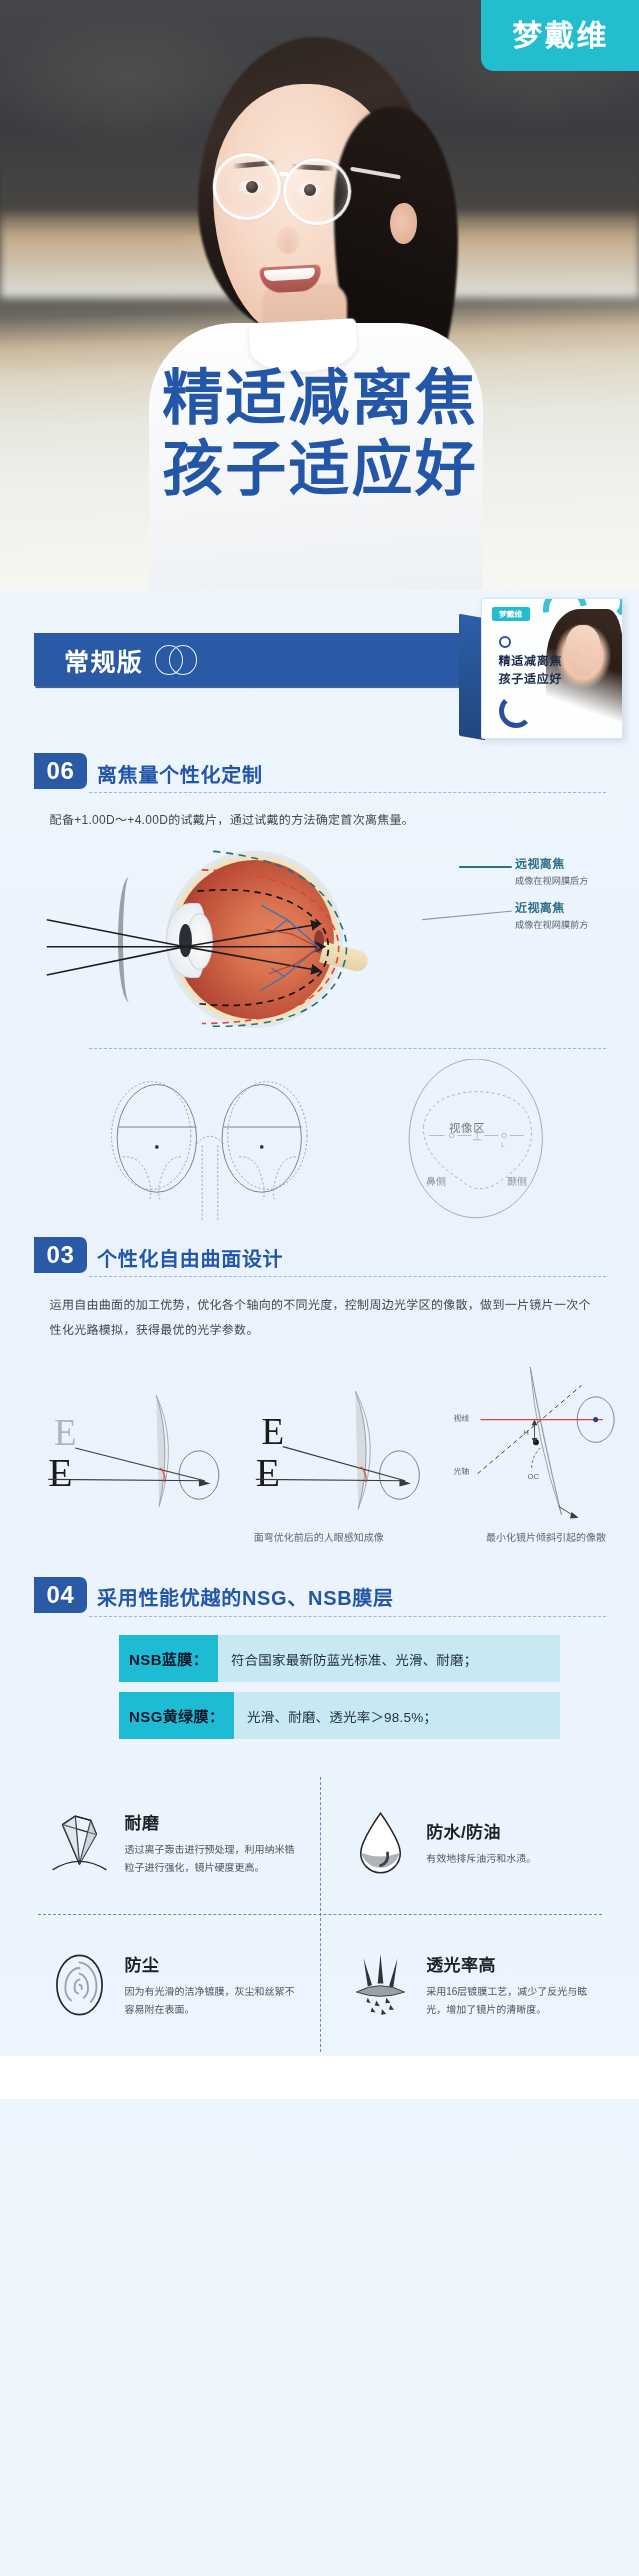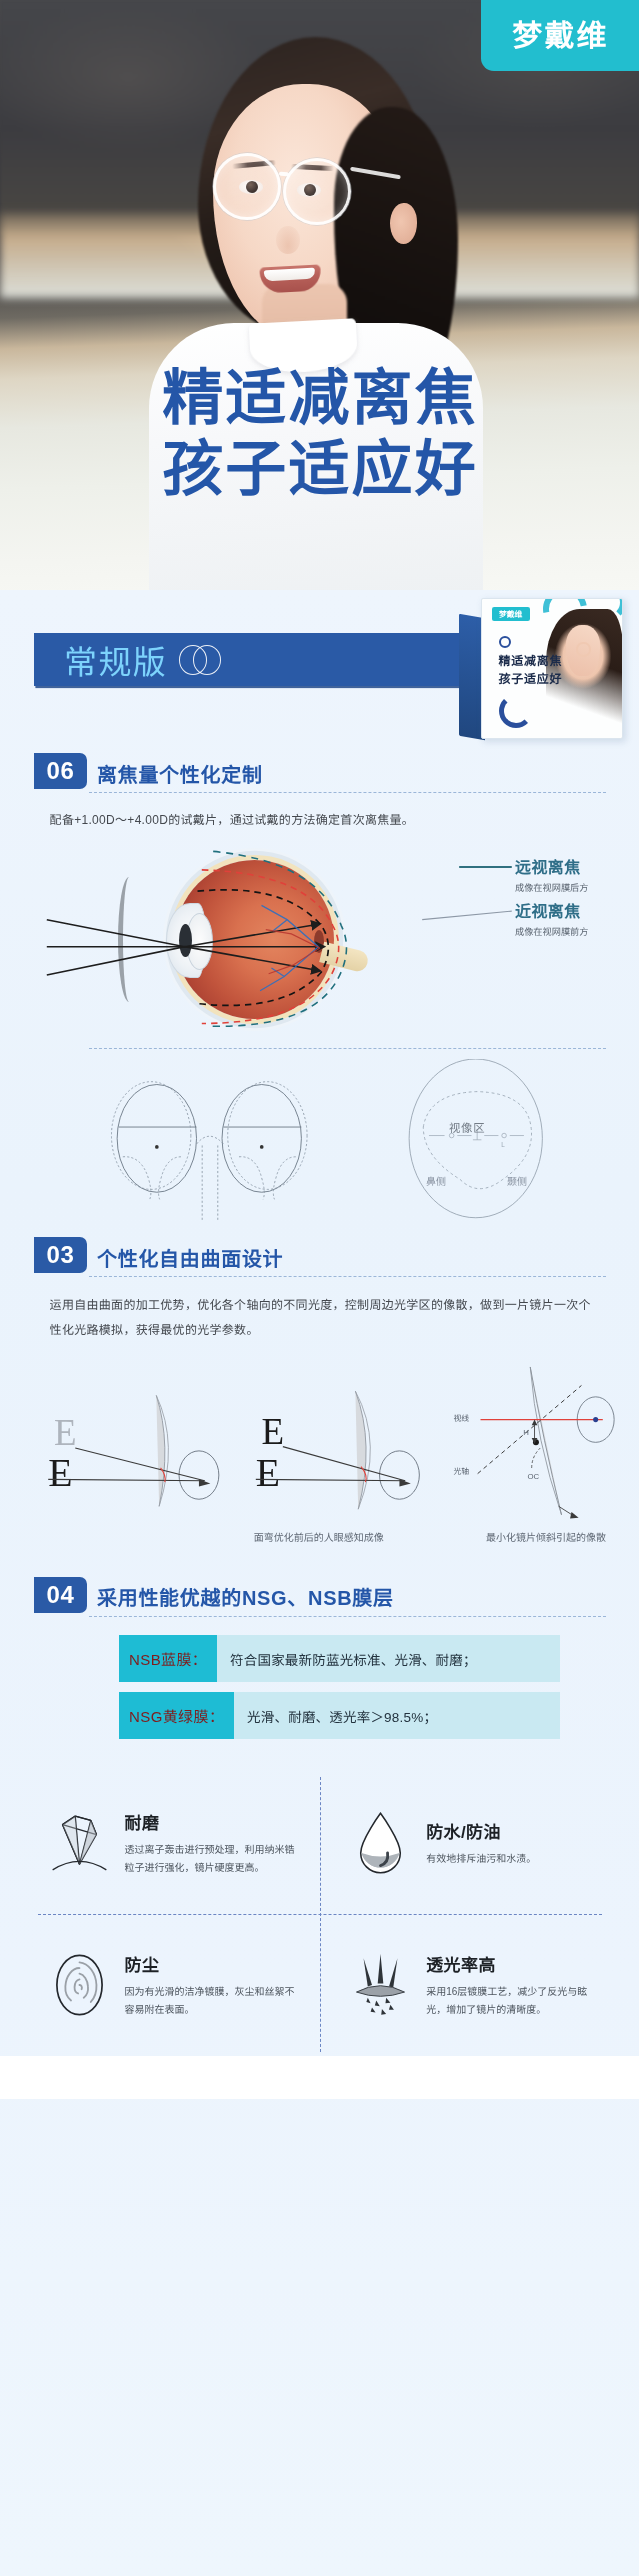--- a/index.html
+++ b/index.html
@@ -128,21 +128,21 @@
   .banner {
     position:absolute; left:34px; top:43px; width:434px; height:53px;
     background:#2a5aa6;
     display:flex; align-items:center; padding-left:30px; gap:11.4px;
     box-shadow:1.4px 2.1px 0 0 rgba(33,73,137,0.85);
   }
   .banner::after{
     content:""; position:absolute; right:-7.1px; top:4.3px; width:7.1px; height:53px;
     background:#21508f;
   }
-  .banner-title { color:#7dd3fc; font-size:33px; font-weight:normal; letter-spacing:1.4px; }
+  .banner-title { color:#ffffff; font-size:25px; font-weight:bold; letter-spacing:1.4px; }
   .banner-rings { position:relative; width:44px; height:30px; }
   .banner-rings span {
     position:absolute; top:0; width:28.4px; height:30px;
     border:1.4px solid rgba(255,255,255,0.9); border-radius:50%;
   }
   .banner-rings span.a { left:0; }
   .banner-rings span.b { left:14.2px; }
 
   
   .prodbox { position:absolute; right:5.7px; top:5.7px; width:175px; height:152px; }
@@ -223,42 +223,42 @@
   }
   .eyefig .pupil-dk { position:absolute; left:145px; top:84px; width:12.8px; height:33px; background:#2a2f35; border-radius:50%; }
   .eyefig .macula { position:absolute; left:280px; top:90px; width:10px; height:23px; background:#8d3b2c; border-radius:50%; }
   .eyefig .nerve {
     position:absolute; left:287px; top:107px; width:47px; height:21.3px;
     background:linear-gradient(180deg,#f3e5c2,#e4d2a6); border-radius:0 10px 10px 0;
     transform:rotate(14deg);
   }
   .eyefig svg { position:absolute; left:0; top:0; }
   .eyefig .lbl { position:absolute; }
-  .eyefig .lbl .t1 { color:#2f6e88; font-size:16px; font-weight:bold; letter-spacing:0.4px; }
+  .eyefig .lbl .t1 { color:#2f6e88; font-size:12px; font-weight:bold; letter-spacing:0.4px; }
   .eyefig .lbl .t2 { color:#5a6470; font-size:9.2px; margin-top:1.4px; }
 
   
   .lensfig { position:relative; height:163px; margin-top:10px; }
   .lensfig svg { position:absolute; }
   .lensfig .zone-lbl { position:absolute; color:#737c86; font-size:11.4px; letter-spacing:0.7px; }
   .lensfig .side-lbl { position:absolute; color:#8892a0; font-size:10px; }
 
   
   .optfig { position:relative; height:171px; margin-top:11.4px; }
   .optfig svg { position:absolute; }
   .optcaps { display:flex; margin-top:4.3px; }
   .optcaps div { color:#5f6874; font-size:10px; text-align:right; }
   .cap-a { width:370px; }
   .cap-b { width:235px; }
 
   
   .filmrows { margin:18.5px 0 0 85px; }
   .filmrow { display:flex; align-items:stretch; margin-bottom:10px; width:441px; }
   .film-chip {
-    background:#1ebcd4; color:#7f1d1d; font-size:15px; font-weight:normal;
+    background:#1ebcd4; color:#0f172a; font-size:15px; font-weight:bold;
     padding:13px 10px; white-space:nowrap; letter-spacing:0.4px;
     display:flex; align-items:center;
   }
   .film-desc {
     background:#c9e9f2; color:#23333f; font-size:13.5px;
     padding:6.4px 12.8px; flex:1; display:flex; align-items:center; letter-spacing:0.2px;
   }
 
   
   .grid4 {

